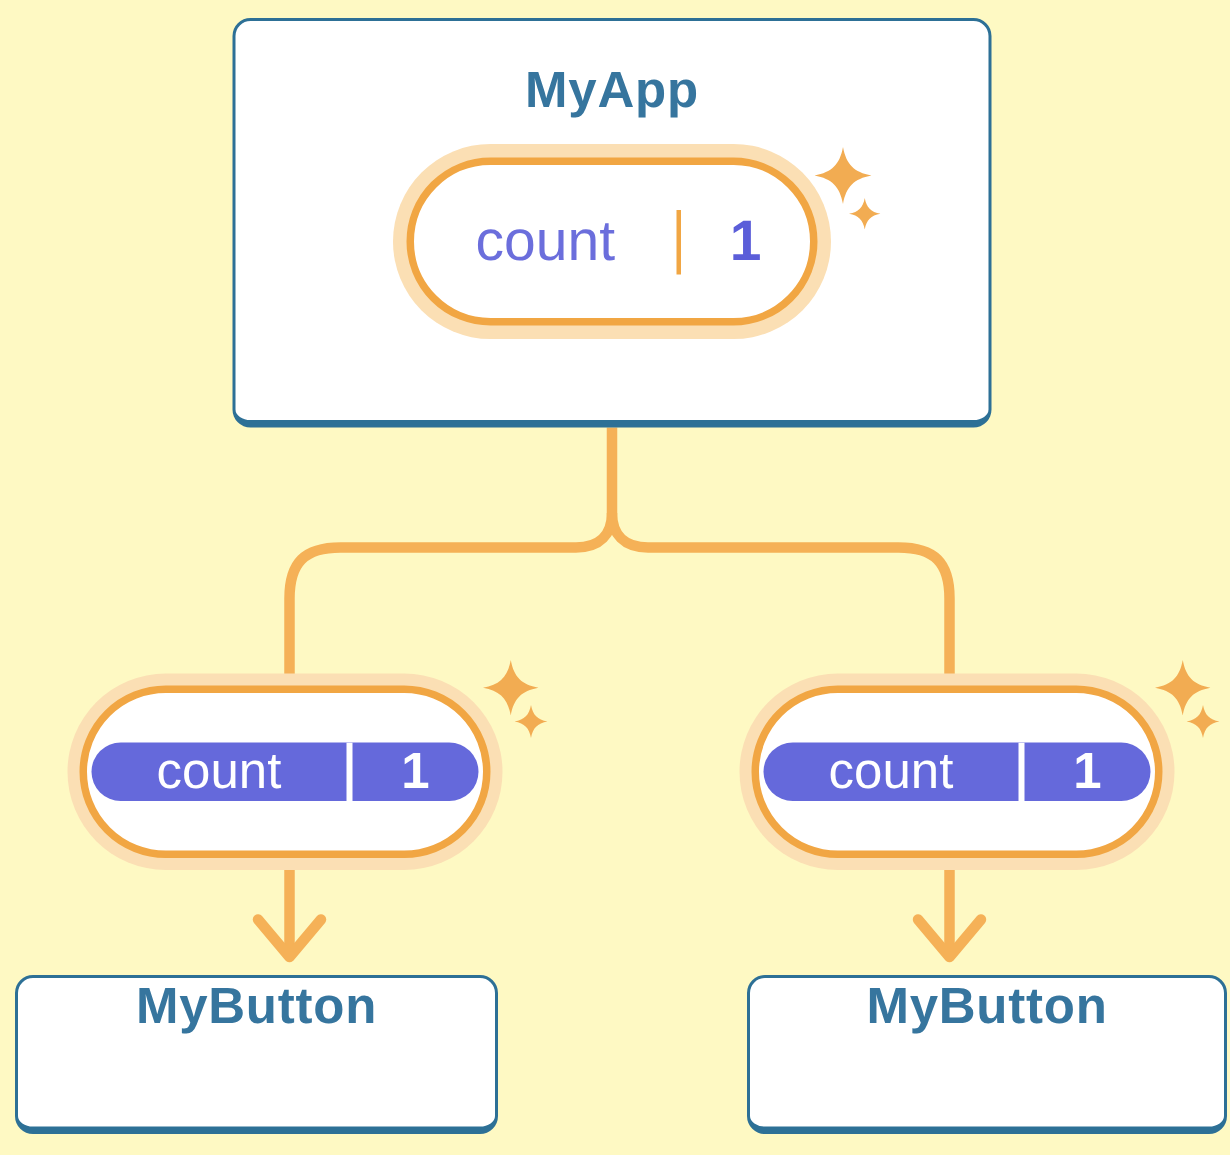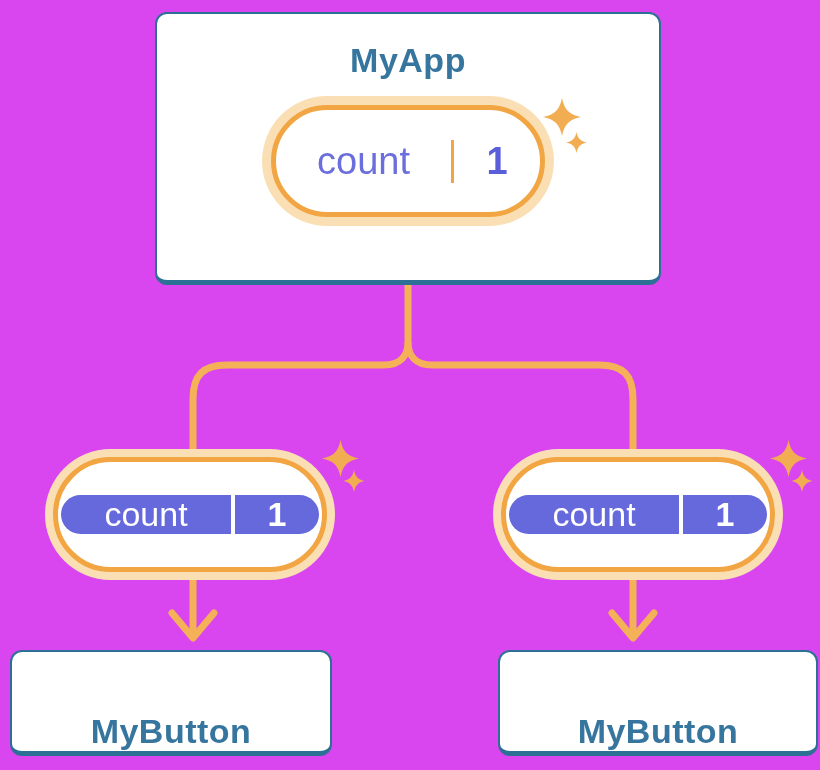--- a/index.html
+++ b/index.html
@@ -5,21 +5,21 @@
   html, body {
     margin: 0;
     padding: 0;
     background: #ffffff;
     font-family: "Liberation Sans", sans-serif;
   }
   .stage {
     position: relative;
     width: 820px;
     height: 770px;
-    background: #d946ef;
+    background: #fef9c3;
     overflow: hidden;
   }
   .connector-svg {
     position: absolute;
     inset: 0;
     z-index: 0;
   }
   
   .card {
     position: absolute;
@@ -39,21 +39,21 @@
     margin-top: 27px;
     font-size: 34px;
     font-weight: 700;
     letter-spacing: 0.5px;
     color: var(--title-text);
   }
   .card-button {
     top: 650px;
     width: 322px; height: 106px;
     display: flex;
-    align-items: flex-end;
+    align-items: flex-start;
     justify-content: center;
   }
   .card-button .card-title { margin-top: 0; }
   .card-button-left  { left: 10px; }
   .card-button-right { left: 498px; width: 320px; }
 
   
   .pill-glow {
     box-sizing: border-box;
     background: var(--pill-glow);

